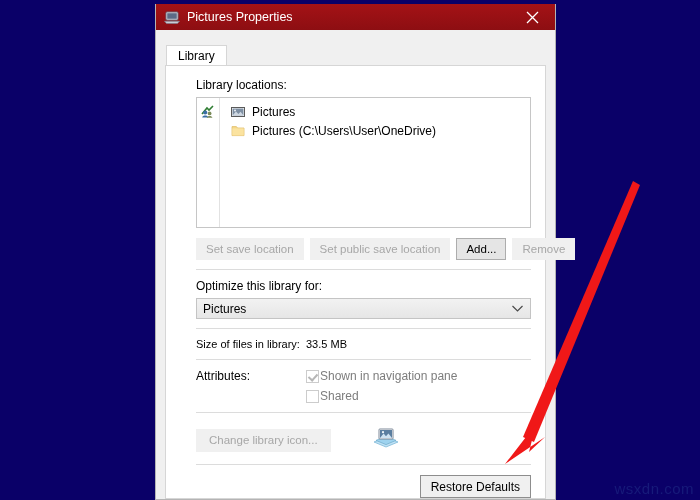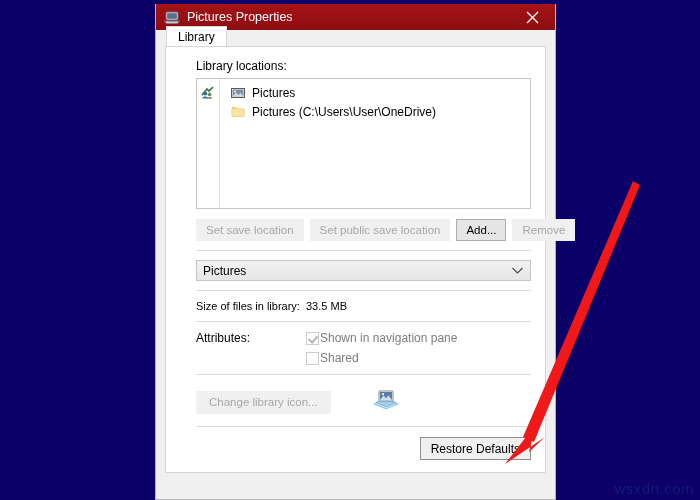--- a/index.html
+++ b/index.html
@@ -79,21 +79,21 @@
     height: 26px;
     display: flex;
     align-items: center;
     justify-content: center;
     color: #ffffff;
   }
   .close-btn svg { display: block; }
 
   
   .tabstrip {
-    height: 16px;
+    height: 35px;
     flex: 0 0 auto;
     padding-left: 10px;
     padding-top: 4px;
     box-sizing: border-box;
     display: flex;
     align-items: flex-end;
     background: #f0f0f0;
   }
   .tab {
     height: 21px;
@@ -376,20 +376,21 @@
       <div class="btn-row">
         <div class="btn disabled">Set save location</div>
         <div class="btn disabled">Set public save location</div>
         <div class="btn enabled">Add...</div>
         <div class="btn disabled">Remove</div>
       </div>
 
       <div class="sep"></div>
 
       <div class="section">
+        <div class="field-label">Optimize this library for:</div>
         <div class="combo">
           <span>Pictures</span>
           <span class="chev">
             <svg width="13" height="9" viewBox="0 0 13 9">
               <path d="M1.5 2 L6.5 7 L11.5 2" stroke="#4a4a4a" stroke-width="1.2" fill="none"></path>
             </svg>
           </span>
         </div>
       </div>
 

